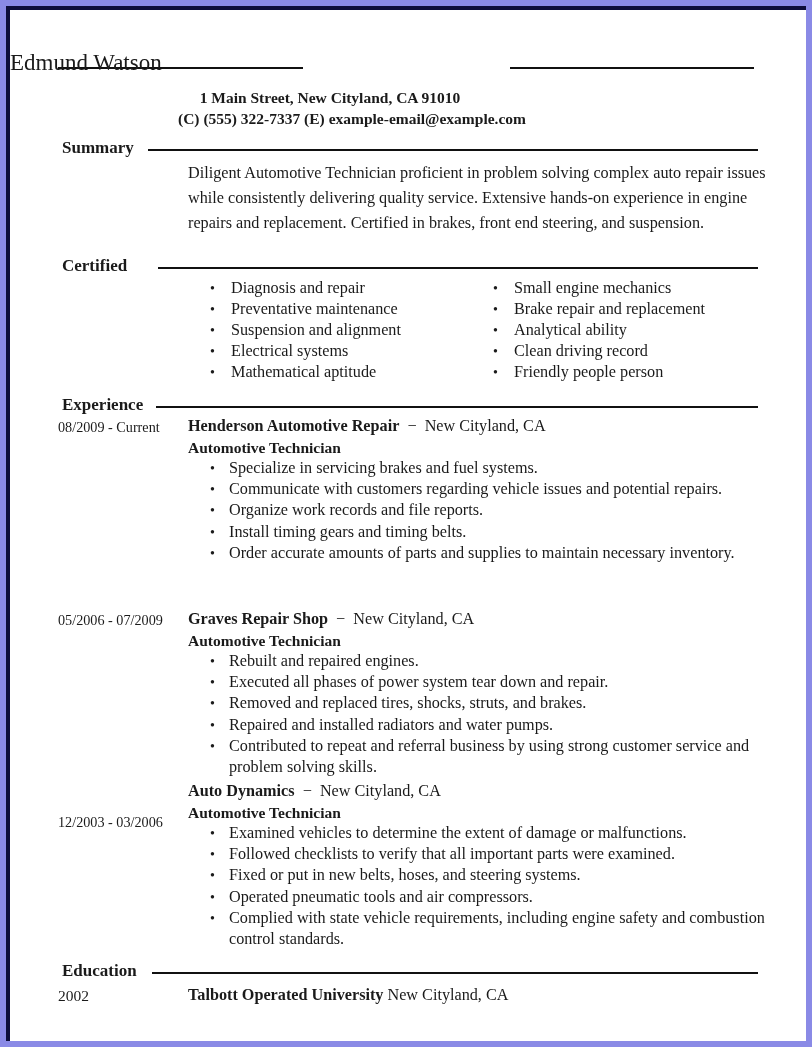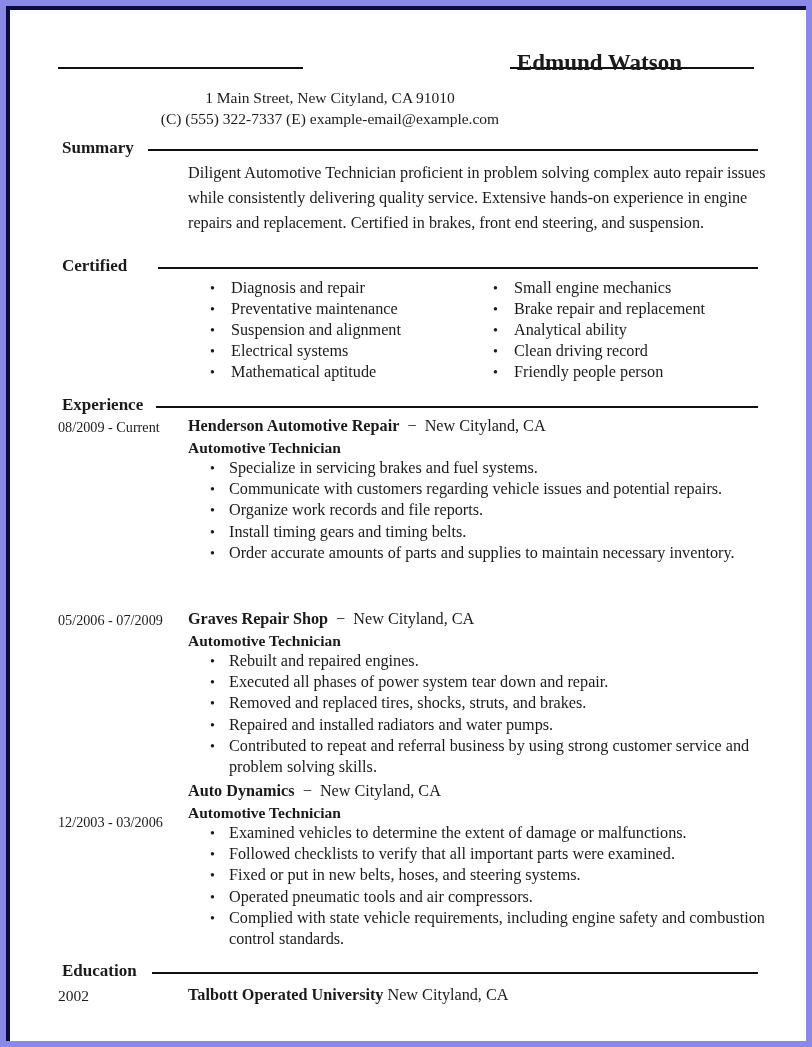--- a/index.html
+++ b/index.html
@@ -18,25 +18,25 @@
       border-left: 4px solid #0d0d3a;
       border-top: 4px solid #0d0d3a;
       border-right: 0;
       border-bottom: 0;
       box-sizing: border-box;
     }
     
     .hdr-line { position: absolute; height: 2px; background: #111; top: 57px; }
     .name {
       position: absolute; top: 40px; left: 0; width: 672px;
-      text-align: right; font-size: 23px; font-weight: bold; letter-spacing: 0px;
+      text-align: left; font-size: 23px; font-weight: normal; letter-spacing: 0px;
     }
     .contact {
       position: absolute; left: 0; width: 640px; text-align: center;
-      font-size: 15.5px; font-weight: normal;
+      font-size: 15.5px; font-weight: bold;
     }
     
     .sec-title {
       position: absolute; left: 52px; font-size: 17px; font-weight: bold;
     }
     .sec-line { position: absolute; height: 2px; background: #111; right: 48px; }
     .para {
       position: absolute; left: 178px; width: 580px;
       font-size: 16.2px; line-height: 25px;
     }
@@ -62,21 +62,21 @@
   </style>
 </head>
 <body>
 
 <div class="page">
 
   <div class="hdr-line" style="left:48px; width:245px;"></div>
   <div class="hdr-line" style="left:500px; width:244px;"></div>
   <div class="name">Edmund Watson</div>
   <div class="contact" style="top:79px;">1 Main Street, New Cityland, CA 91010</div>
-  <div class="contact" style="top:100px;">(C) (555) 322-7337 (E) example-email@example.com</div>
+  <div class="contact" style="top:100px;padding-left:22px;">(C) (555) 322-7337 (E) example-email@example.com</div>
 
   <div class="sec-title" style="top:128px;">Summary</div>
   <div class="sec-line" style="top:139px; left:138px;"></div>
   <div class="para" style="top:151px;">Diligent Automotive Technician proficient in problem solving complex auto repair issues while consistently delivering quality service. Extensive hands-on experience in engine repairs and replacement. Certified in brakes, front end steering, and suspension.</div>
 
   <div class="sec-title" style="top:246px;">Certified</div>
   <div class="sec-line" style="top:257px; left:148px;"></div>
   <div class="hl-col" style="left:200px; top:268px;">
     <div class="bl"><span class="dot">•</span><span>Diagnosis and repair</span></div>
     <div class="bl"><span class="dot">•</span><span>Preventative maintenance</span></div>

